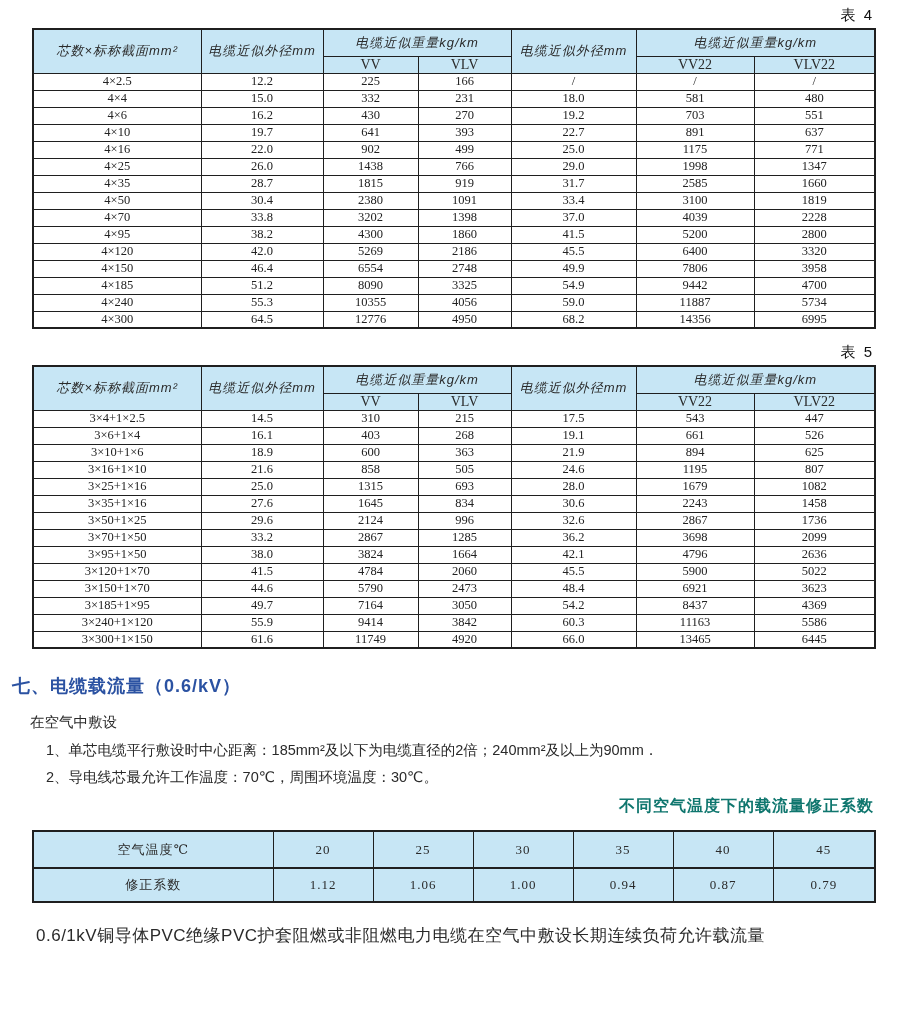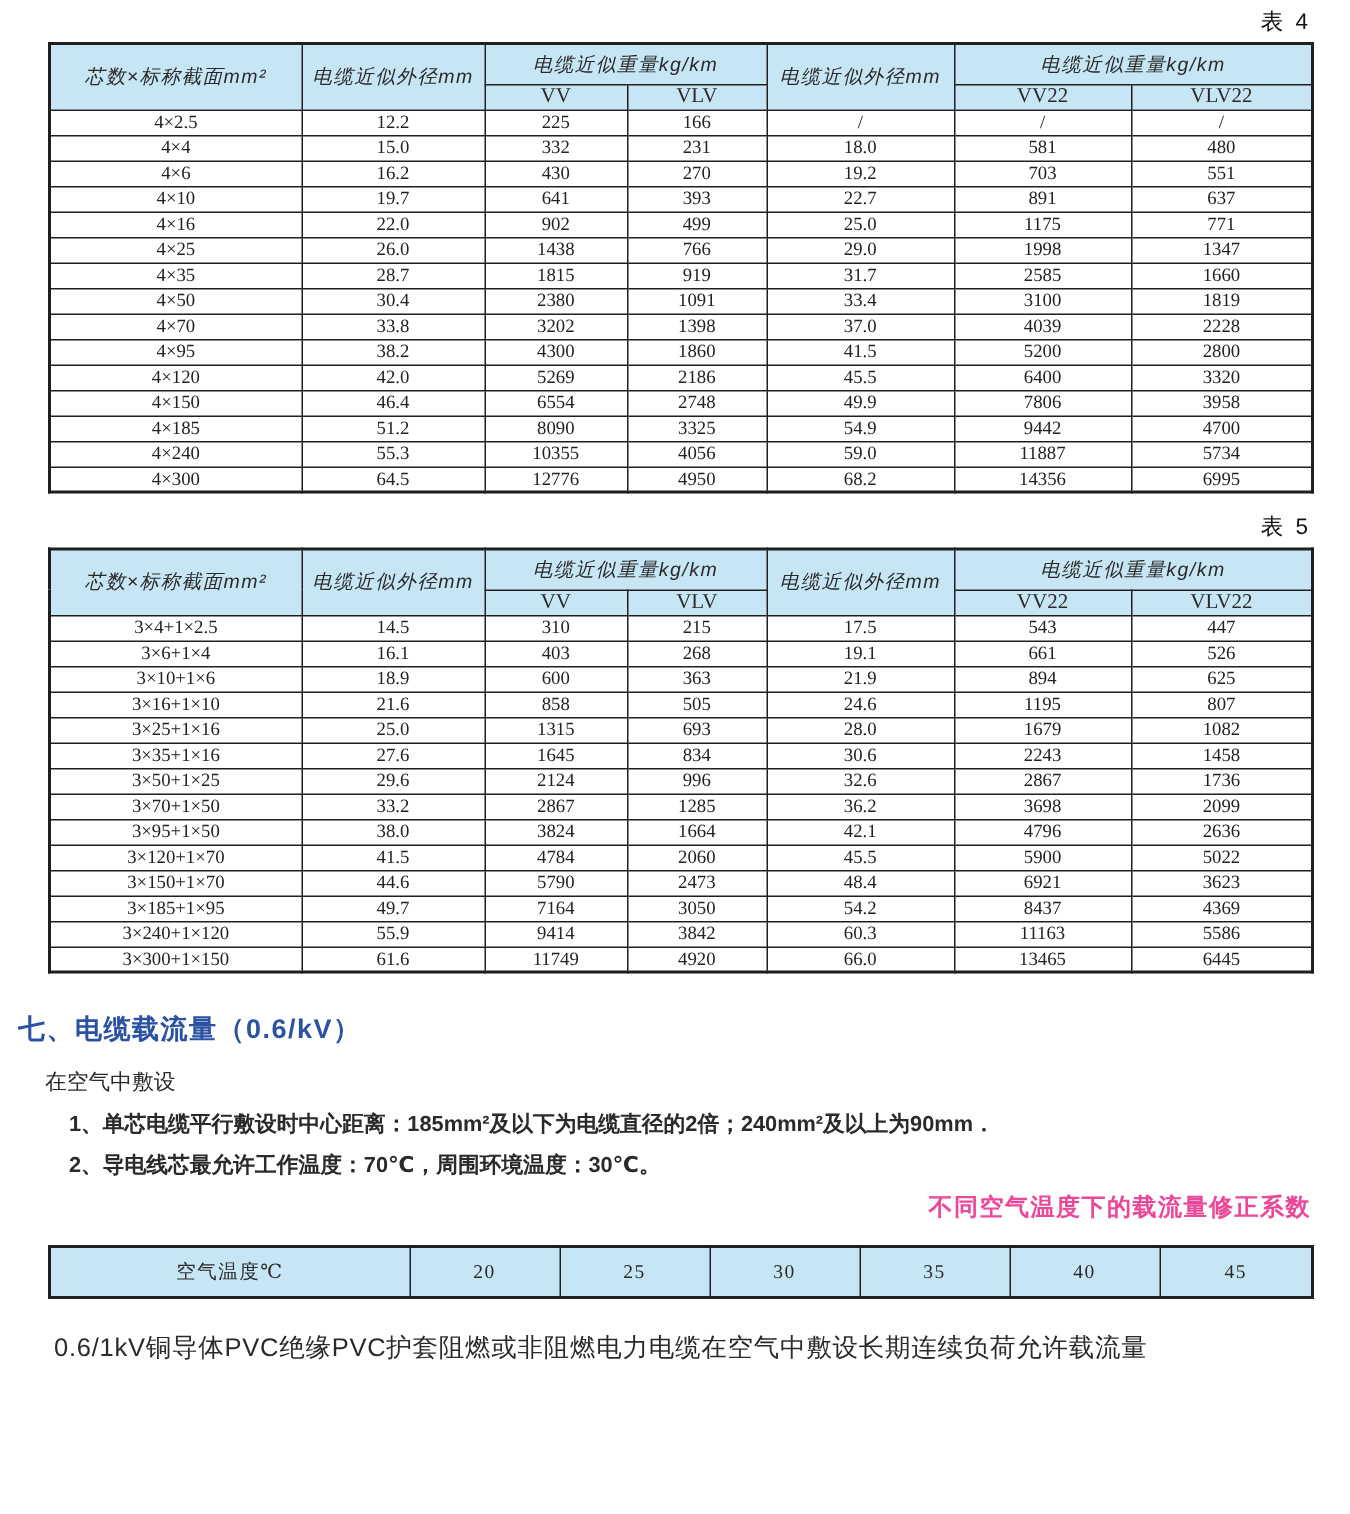--- a/index.html
+++ b/index.html
@@ -33,24 +33,24 @@
   table.spec thead tr:last-child th{height:16px;font-family:"Liberation Serif","DejaVu Serif",serif;font-size:14px;letter-spacing:0;}
   table.spec tbody td{
     height:17px;font-family:"Liberation Serif","DejaVu Serif",serif;
     font-size:12.5px;line-height:1;color:#222;
   }
   h2.sec-title{
     margin:26px 0 0 12px;font-size:18px;font-weight:bold;color:var(--heading);
     letter-spacing:1px;line-height:22px;
   }
   p.intro{margin:16px 0 0 30px;font-size:14.5px;line-height:18px;}
-  p.li{margin:10px 0 0 46px;font-size:14.5px;line-height:18px;font-weight:bold;}
+  p.li{margin:10px 0 0 46px;font-size:14.5px;line-height:18px;}
   p.li.second{margin-top:9px;}
   .corr-caption{
-    margin:10px 26px 0 0;text-align:right;font-size:16px;font-weight:bold;color:#ec4899;
+    margin:10px 26px 0 0;text-align:right;font-size:16px;font-weight:bold;color:#0f766e;
     line-height:20px;letter-spacing:1px;
   }
   table.corr{
     border-collapse:collapse;table-layout:fixed;width:842px;margin:14px 0 0 32px;
     border:2px solid var(--border);
   }
   table.corr td{
     border:1px solid var(--border);background:var(--header-bg);text-align:center;
     vertical-align:middle;font-size:13px;letter-spacing:1px;
     font-family:"Liberation Serif","DejaVu Serif",serif;
@@ -409,17 +409,26 @@
   <tbody>
       <tr>
         <td>空气温度℃</td>
         <td>20</td>
         <td>25</td>
         <td>30</td>
         <td>35</td>
         <td>40</td>
         <td>45</td>
       </tr>
+      <tr>
+        <td>修正系数</td>
+        <td>1.12</td>
+        <td>1.06</td>
+        <td>1.00</td>
+        <td>0.94</td>
+        <td>0.87</td>
+        <td>0.79</td>
+      </tr>
     </tbody>
 </table>
 
 <p class="footer-line">0.6/1kV铜导体PVC绝缘PVC护套阻燃或非阻燃电力电缆在空气中敷设长期连续负荷允许载流量</p>
 <div class="cutoff">、</div>
 
 </body></html>

